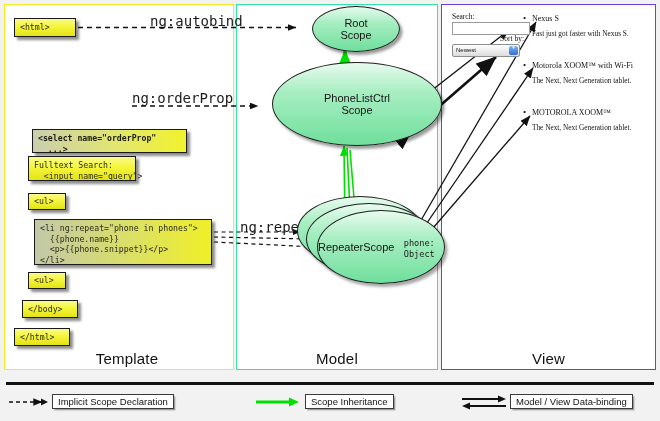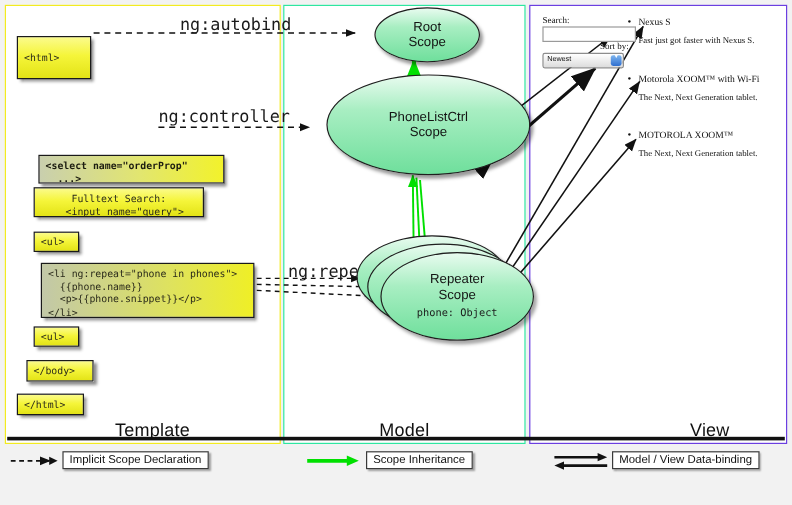--- a/index.html
+++ b/index.html
@@ -9,21 +9,21 @@
     font-family:"Liberation Sans",sans-serif;
     overflow:hidden;
     position:relative;
   }
   #stage{position:absolute;left:0;top:0;width:660px;height:421px;}
 
   
   .panel{position:absolute;background:#ffffff;box-sizing:border-box;}
   #panel-template{left:4px;top:4px;width:230px;height:366px;border:1.5px solid #f2eb20;}
   #panel-model{left:236px;top:4px;width:202px;height:366px;border:1.5px solid #2ee6a0;}
-  #panel-view{left:441px;top:4px;width:215px;height:366px;border:1.5px solid #6b3fe0;padding-left:43px;}
+  #panel-view{left:441px;top:4px;width:215px;height:366px;border:1.5px solid #6b3fe0;}
   .panel-label{
     position:absolute;bottom:2px;width:100%;text-align:center;
     font-size:15px;color:#111;letter-spacing:.2px;
   }
   #panel-template .panel-label{text-align:center;transform:translateX(8px);}
 
   
   .codebox{
     position:absolute;box-sizing:border-box;
     border:1.4px solid #1a1a1a;
@@ -32,24 +32,24 @@
     color:#2a2a1a;
     padding:3px 5px 3px 5px;
     box-shadow:2.5px 2.5px 2.5px rgba(0,0,0,.45);
     white-space:pre;
   }
   .cb-yellow{background:linear-gradient(to bottom,#fbfb8c 0%,#f5f53a 45%,#e3e316 100%);}
   .cb-gradright{background:linear-gradient(to right,#c9cfae 0%,#e2e66f 55%,#f2f22b 100%);}
   .cb-gradright2{background:linear-gradient(to right,#c2c8a8 0%,#dee25f 60%,#efef26 100%);}
   .cb-bold{font-weight:bold;color:#1c1c10;}
 
-  #box-html{left:14px;top:30px;width:62px;height:36px;display:flex;align-items:center;}
+  #box-html{left:14px;top:18px;width:62px;height:19px;display:flex;align-items:center;}
   #box-body{left:22px;top:88px;width:108px;height:37px;}
   #box-select{left:32px;top:129px;width:155px;height:24px;}
-  #box-fulltext{left:28px;top:156px;width:142px;height:25px;text-align:center;}
+  #box-fulltext{left:28px;top:156px;width:108px;height:25px;}
   #box-ul1{left:28px;top:193px;width:38px;height:17px;display:flex;align-items:center;}
   #box-li{left:34px;top:219px;width:178px;height:46px;}
   #box-ul2{left:28px;top:272px;width:38px;height:17px;display:flex;align-items:center;}
   #box-bodyclose{left:22px;top:300px;width:56px;height:18px;display:flex;align-items:center;}
   #box-htmlclose{left:14px;top:328px;width:56px;height:18px;display:flex;align-items:center;}
 
   
   .ellipse{
     position:absolute;border-radius:50%;
     border:1.6px solid #1f1f1f;
@@ -66,21 +66,21 @@
     font-size:8.6px;line-height:10.6px;margin-top:4px;color:#1b1b1b;
   }
   .scope-props .b{font-weight:bold;}
   .rep-stack{position:absolute;left:297px;top:196px;width:150px;height:90px;}
   .rep{position:absolute;border-radius:50%;border:1.6px solid #1f1f1f;
        background:linear-gradient(to bottom,#e8fbef 0%,#a8eec2 38%,#6fdf9c 100%);
        box-shadow:2.5px 3px 3px rgba(0,0,0,.35);}
   #rep1{left:0px;top:0px;width:124px;height:68px;}
   #rep2{left:9px;top:7px;width:124px;height:70px;}
   #rep3{left:20px;top:14px;width:126px;height:72px;
-        display:flex;flex-direction:column;align-items:center;justify-content:center;
+        display:flex;align-items:center;justify-content:center;
         text-align:center;color:#141414;}
   #rep3 .scope-title{font-size:11px;line-height:12.5px;}
 
   
   #view-inner{position:absolute;left:447px;top:8px;width:205px;height:130px;
               font-family:"Liberation Serif",serif;color:#111;}
   .v-label{position:absolute;font-size:7.5px;}
   #v-search-label{left:5px;top:4px;}
   #v-search-input{position:absolute;left:5px;top:14px;width:72px;height:9px;
                   border:1px solid #9a9a9a;background:#fff;}
@@ -108,21 +108,21 @@
     font-size:14px;color:#1a1a1a;background:transparent;
   }
   #lbl-autobind{left:150px;top:13px;}
   #lbl-controller{left:132px;top:90px;}
   #lbl-repeat{left:240px;top:219px;}
 
   
   #wires{position:absolute;left:0;top:0;width:660px;height:421px;pointer-events:none;}
 
   
-  #legend{position:absolute;left:0;top:364px;width:660px;height:34px;}
+  #legend{position:absolute;left:0;top:382px;width:660px;height:34px;}
   #legend-rule{position:absolute;left:6px;top:0px;width:648px;height:3px;background:#111;}
   .leg-item{position:absolute;top:13px;height:16px;}
   .leg-box{
     position:absolute;border:1.3px solid #3a3a3a;background:#fff;
     font-size:9.5px;color:#111;padding:1px 5px;white-space:nowrap;
     box-shadow:1.5px 1.5px 1.5px rgba(0,0,0,.35);
   }
   #leg1{left:8px;}  #leg1 .leg-box{left:44px;top:-1px;}
   #leg2{left:255px;} #leg2 .leg-box{left:50px;top:-1px;}
   #leg3{left:460px;} #leg3 .leg-box{left:50px;top:-1px;}
@@ -217,21 +217,21 @@
   &lt;p&gt;{{phone.snippet}}&lt;/p&gt;
 &lt;/li&gt;</div>
 
   <div class="codebox cb-yellow" id="box-ul2">&lt;ul&gt;</div>
 
   <div class="codebox cb-yellow" id="box-bodyclose">&lt;/body&gt;</div>
 
   <div class="codebox cb-yellow" id="box-htmlclose">&lt;/html&gt;</div>
 
   <div class="conn-label" id="lbl-autobind">ng:autobind</div>
-  <div class="conn-label" id="lbl-controller">ng:controller</div>
+  <div class="conn-label" id="lbl-controller">ng:orderProp</div>
   <div class="conn-label" id="lbl-repeat">ng:repeat</div>
 
   <div class="ellipse" id="ell-root">
     <div class="scope-title">Root</div>
     <div class="scope-title">Scope</div>
   </div>
 
   <div class="ellipse" id="ell-ctrl">
     <div class="scope-title">PhoneListCtrl</div>
     <div class="scope-title">Scope</div>

